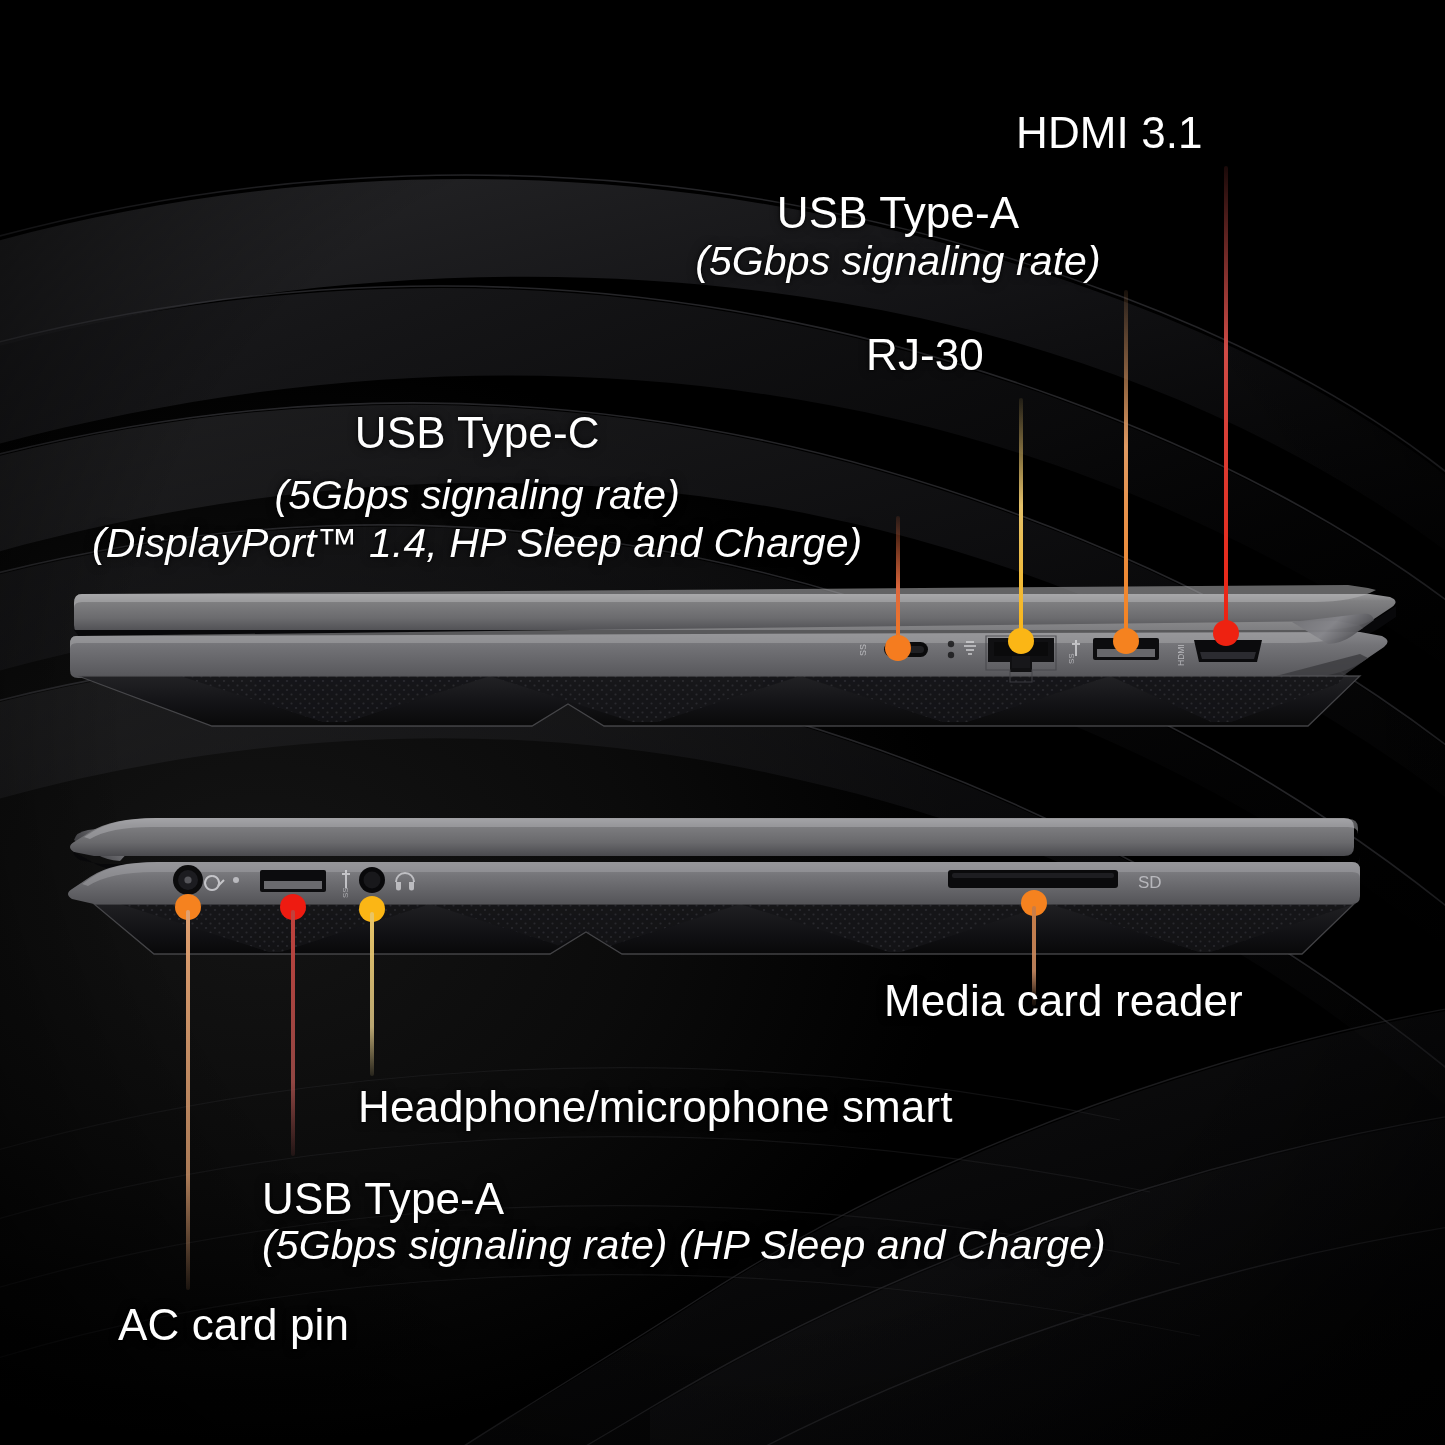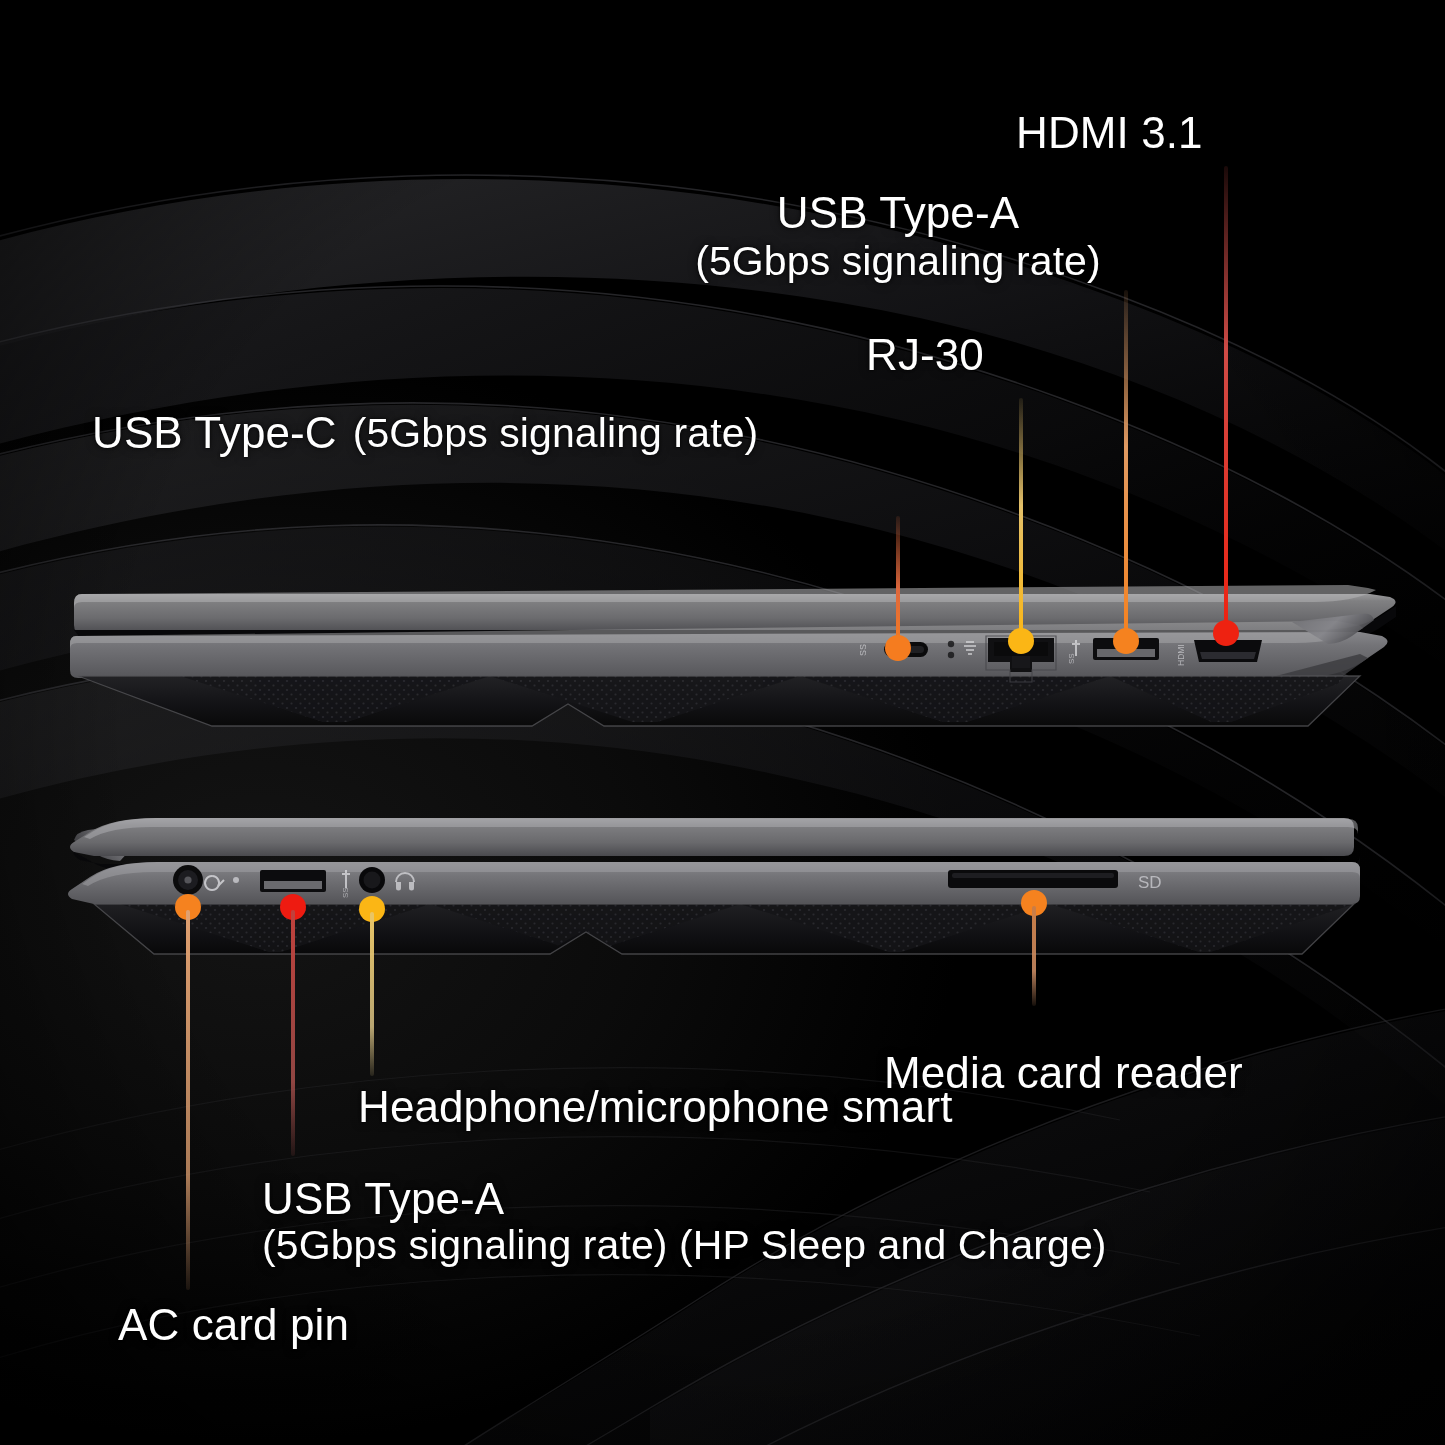--- a/index.html
+++ b/index.html
@@ -39,22 +39,22 @@
     position: absolute;
     color: #ffffff;
     font-weight: 400;
     line-height: 1.12;
     white-space: nowrap;
     text-shadow: 0 0 3px rgba(0,0,0,0.85), 0 0 10px rgba(0,0,0,0.6);
     letter-spacing: 0.1px;
   }
   .label .sub { display: block; }
   .lbl-lg  { font-size: 44px; }
-  .lbl-md  { font-size: 41px; }
-  .inline-row { display: flex; align-items: flex-end; gap: 16px; }
+  .lbl-md  { font-size: 41px; font-style: italic; }
+  .inline-row { display: flex; align-items: center; gap: 16px; flex-direction: column; }
 
   
   .leader { position: absolute; }
   .leader .line {
     position: absolute;
     left: 50%;
     transform: translateX(-50%);
     width: 4px;
     border-radius: 2px;
   }
@@ -378,23 +378,24 @@
 
   <div class="label lbl-lg" style="left:866px; top:330px;">
     <span>RJ-30</span>
   </div>
 
   <div class="label" style="left:92px; top:408px;">
     <div class="inline-row">
       <span class="lbl-lg">USB Type-C</span>
       <span class="lbl-md">(5Gbps signaling rate)</span>
     </div>
-  </div>
-
-  <div class="label lbl-lg" style="left:884px; top:1048px;">
+    <span class="sub lbl-md" style="margin-top:2px;">(DisplayPort™ 1.4, HP Sleep and Charge)</span>
+  </div>
+
+  <div class="label lbl-lg" style="left:884px; top:976px;">
     <span>Media card reader</span>
   </div>
 
   <div class="label lbl-lg" style="left:358px; top:1082px;">
     <span>Headphone/microphone smart</span>
   </div>
 
   <div class="label" style="left:262px; top:1174px;">
     <span class="lbl-lg">USB Type-A</span>
     <span class="sub lbl-md" style="margin-top:0;">(5Gbps signaling rate) (HP Sleep and Charge)</span>

